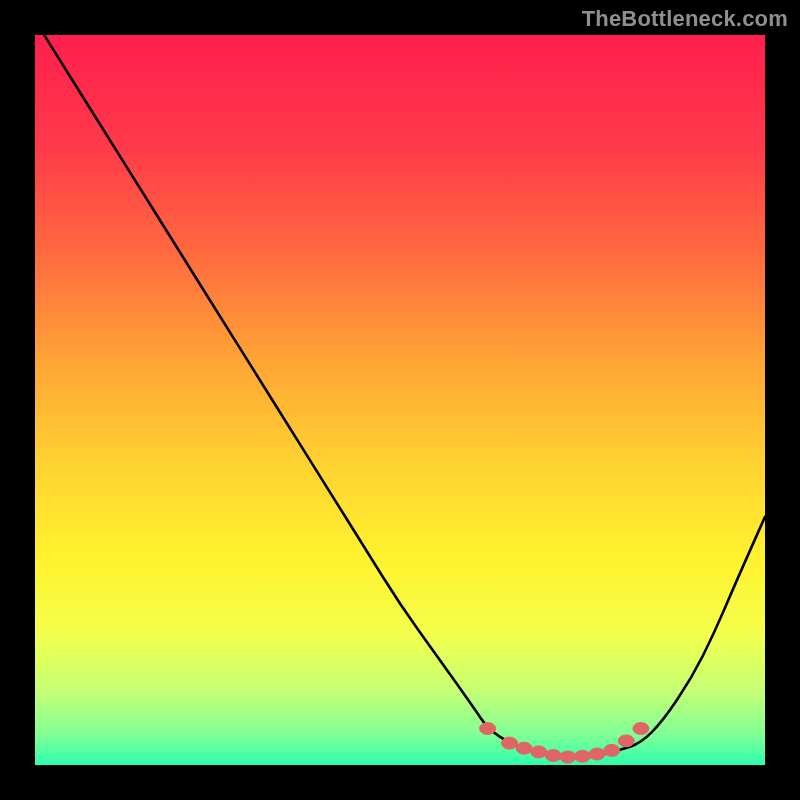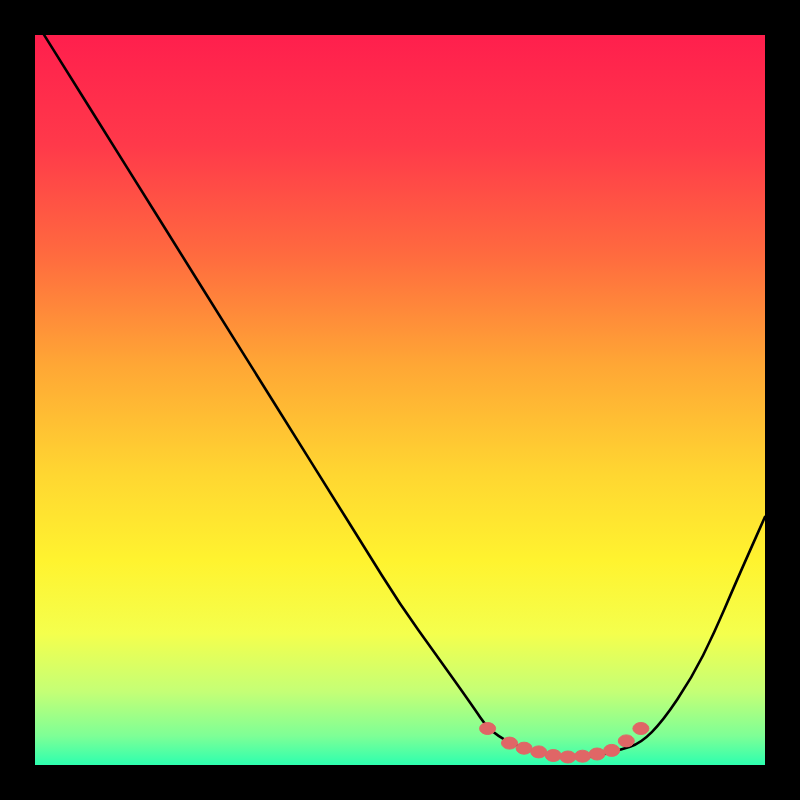--- a/index.html
+++ b/index.html
@@ -29,20 +29,21 @@
   svg {
     position: absolute;
     top: 0;
     left: 0;
   }
 </style>
 </head>
 <body>
 
 <div class="wrap">
+  <div class="watermark">TheBottleneck.com</div>
   <svg id="chart-svg" width="800" height="800" viewBox="0 0 800 800">
     <defs>
       <linearGradient id="bg-grad" x1="0" y1="0" x2="0" y2="1">
           <stop offset="0%" stop-color="#ff1f4d"></stop>
           <stop offset="15%" stop-color="#ff394a"></stop>
           <stop offset="30%" stop-color="#ff6a3f"></stop>
           <stop offset="45%" stop-color="#ffa635"></stop>
           <stop offset="60%" stop-color="#ffd631"></stop>
           <stop offset="72%" stop-color="#fff32f"></stop>
           <stop offset="82%" stop-color="#f4ff4d"></stop>

